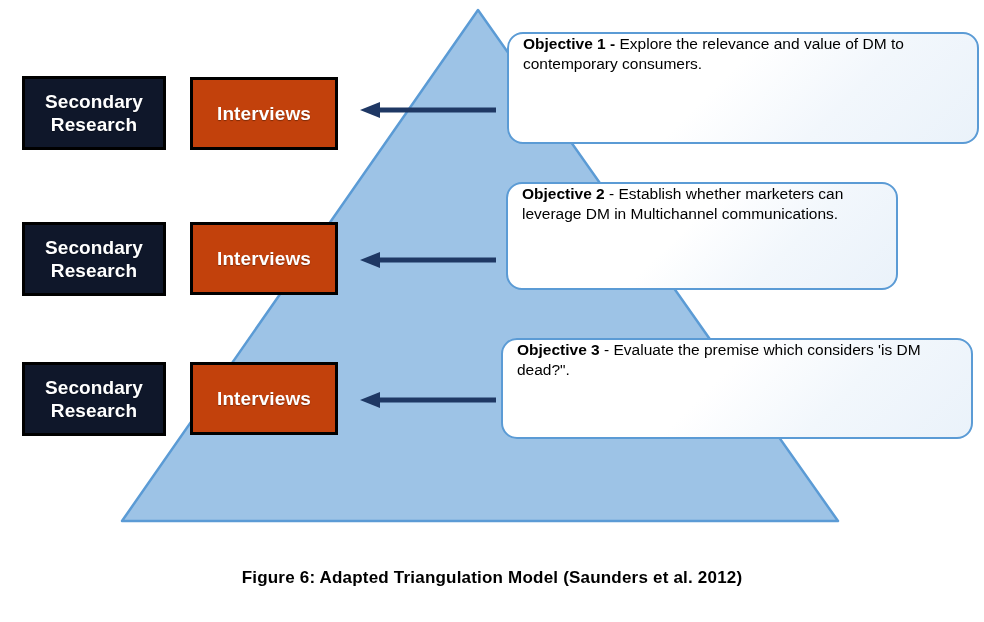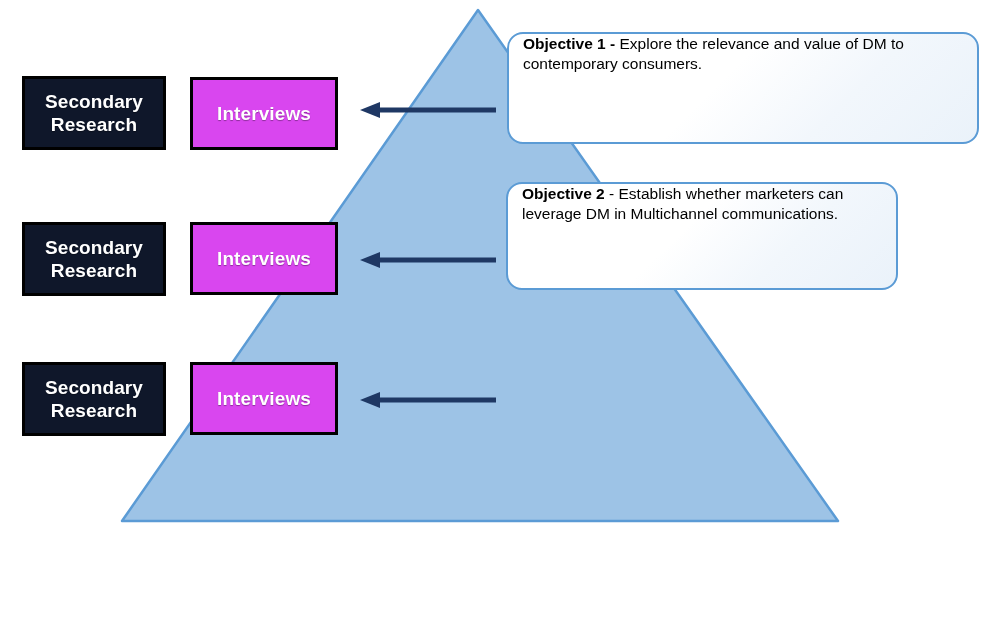--- a/index.html
+++ b/index.html
@@ -37,21 +37,21 @@
     font-size: 19px;
     line-height: 1.22;
     text-align: center;
     display: flex;
     align-items: center;
     justify-content: center;
     letter-spacing: 0.1px;
     text-shadow: 0 1px 1px rgba(0,0,0,0.35);
   }
   .method-box.secondary { background: #0f172a; }
-  .method-box.interviews { background: #d946ef; }
+  .method-box.interviews { background: #c2410c; }
 
   .secondary-1 { left: 22px;  top: 76px;  width: 144px; height: 74px; }
   .secondary-2 { left: 22px;  top: 222px; width: 144px; height: 74px; }
   .secondary-3 { left: 22px;  top: 362px; width: 144px; height: 74px; }
 
   .interviews-1 { left: 190px; top: 77px;  width: 148px; height: 73px; }
   .interviews-2 { left: 190px; top: 222px; width: 148px; height: 73px; }
   .interviews-3 { left: 190px; top: 362px; width: 148px; height: 73px; }
 
   
@@ -153,15 +153,21 @@
       <span>Research</span>
     </span>
   </div>
   <div class="method-box interviews interviews-3">
     <span>Interviews</span>
   </div>
   <svg class="arrow arrow-3" viewBox="0 0 140 24" width="140" height="24" aria-hidden="true">
     <line x1="138" y1="12" x2="20" y2="12" stroke="#1F3864" stroke-width="5"></line>
     <polygon points="2,12 22,4 22,20" fill="#1F3864"></polygon>
   </svg>
+  <div class="callout callout-3">
+    <div class="callout-text">
+      <span class="lead">Objective 3</span><span> - Evaluate the premise which considers 'is DM dead?".</span>
+    </div>
+  </div>
 
+  <div class="caption">Figure 6: Adapted Triangulation Model (Saunders et al. 2012)</div>
 
 </div>
 
 </body></html>

